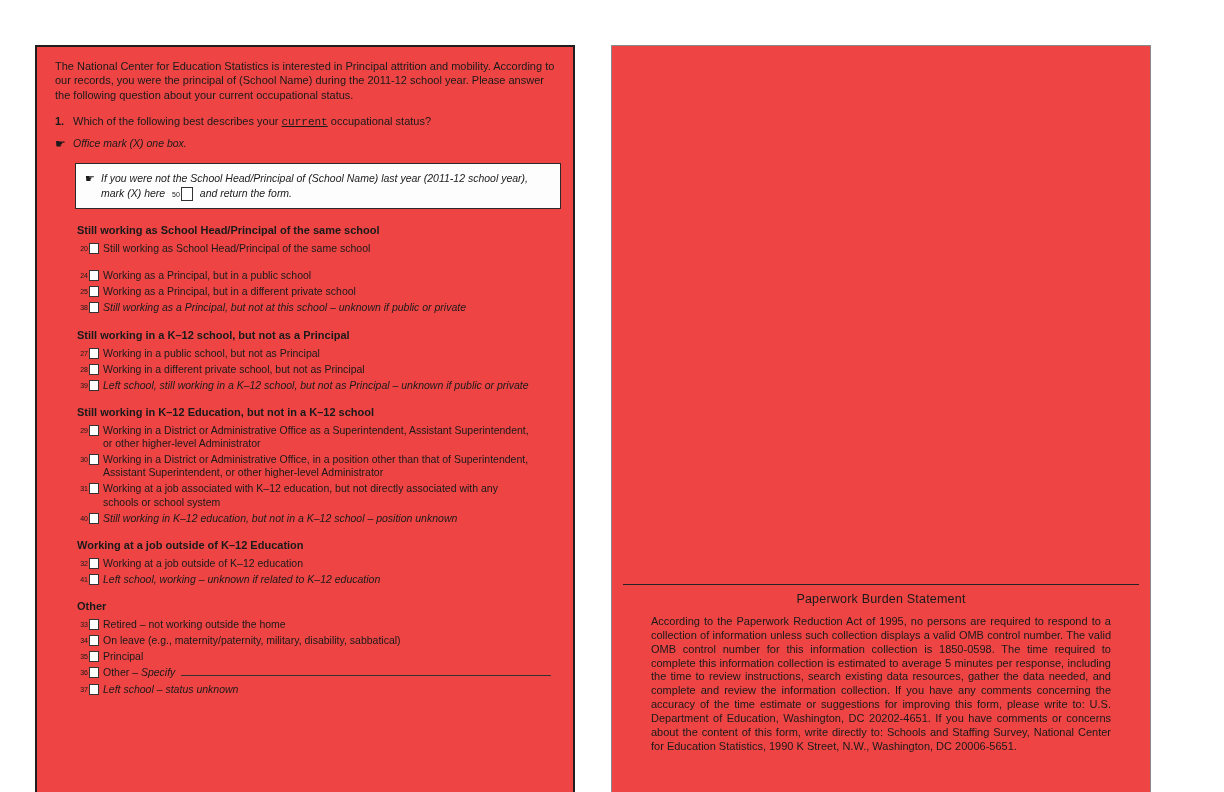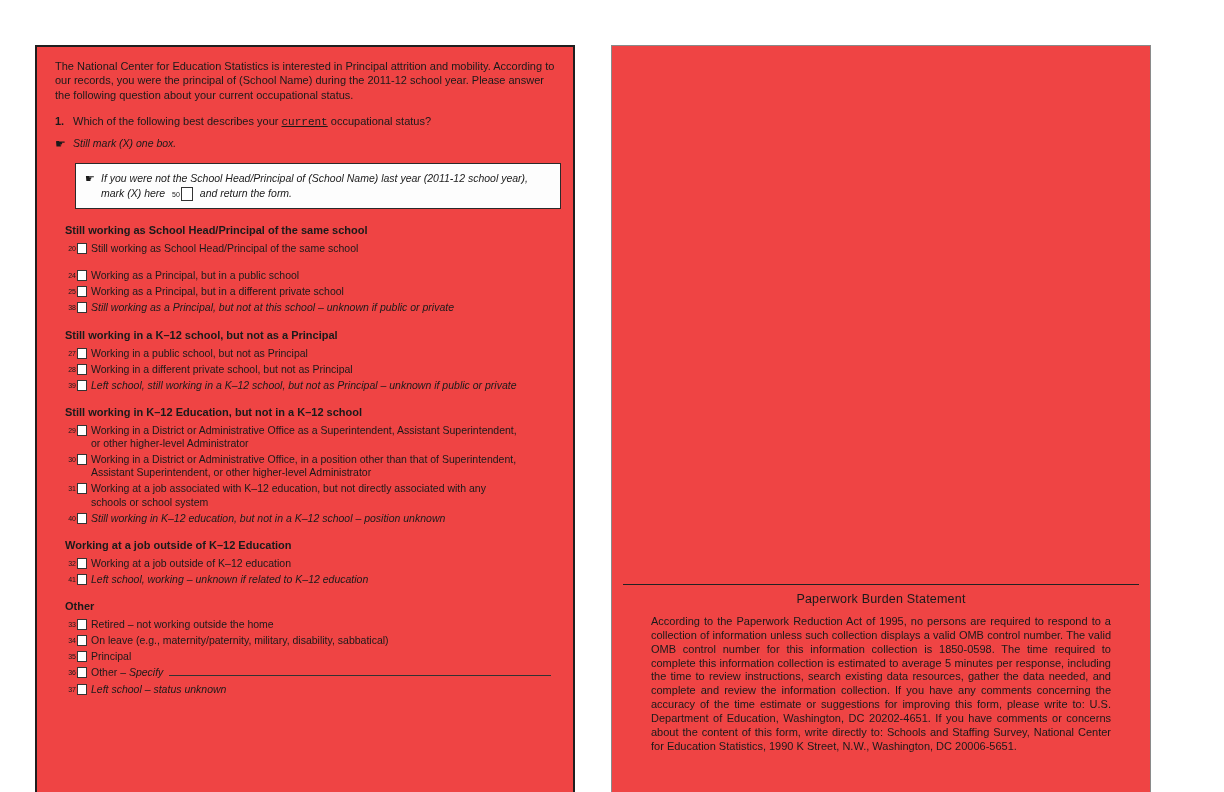--- a/index.html
+++ b/index.html
@@ -37,21 +37,21 @@
   .notice .hand { width:16px; font-size:11px; padding-top:2px; }
   .notice-text { font-style:italic; font-size:10.5px; line-height:1.45; }
   .box-num { font-size:7px; font-style:normal; margin:0 1px 0 4px; }
   .checkbox {
     display:inline-block; width:10px; height:11px;
     border:1px solid #333; background:#fff; vertical-align:-2px;
     cursor:pointer; flex:none;
   }
   .inline-cb { width:12px; height:14px; vertical-align:-4px; margin-right:4px; }
 
-  .sections { margin:15px 0 0 10px; }
+  .sections { margin:15px 0 0 22px; }
   .section { margin-bottom:14px; }
   .section-heading { font-weight:bold; font-size:11px; margin-bottom:6px; }
   .item { display:flex; align-items:flex-start; margin-bottom:3px; font-size:10.5px; }
   .item-num { font-size:7px; width:11px; text-align:right; flex:none; padding-top:3px; }
   .item .checkbox { margin:1px 4px 0 1px; }
   .item-label { line-height:1.25; max-width:432px; }
   .item-label em { font-style:italic; }
   .fill-line { flex:1; border-bottom:1px solid #333; height:10px; margin:0 4px 0 6px; cursor:text; }
 
   .footer { display:flex; justify-content:space-between; align-items:flex-end; margin-top:5px; }
@@ -74,21 +74,21 @@
 
     <p class="intro">The National Center for Education Statistics is interested in Principal attrition and mobility. According to our records, you were the principal of (School Name) during the 2011-12 school year. Please answer the following question about your current occupational status.</p>
 
     <div class="question">
       <span class="qnum">1.</span>
       <div class="qtext"><span>Which of the following best describes your </span><span class="u">current</span><span> occupational status?</span></div>
     </div>
 
     <div class="instruction">
       <span class="hand">☛</span>
-      <span class="italic">Still mark (X) one box.</span>
+      <span class="italic">Office mark (X) one box.</span>
     </div>
 
     <div class="notice">
       <span class="hand">☛</span>
       <div class="notice-text"><span>If you were not the School Head/Principal of (School Name) last year (2011-12 school year), mark (X) here </span><span class="box-num">50</span><span class="checkbox inline-cb"></span><span> and return the form.</span></div>
     </div>
 
     <div class="sections" id="sections">
         <div class="section">
           <div class="section-heading">Still working as School Head/Principal of the same school</div>

